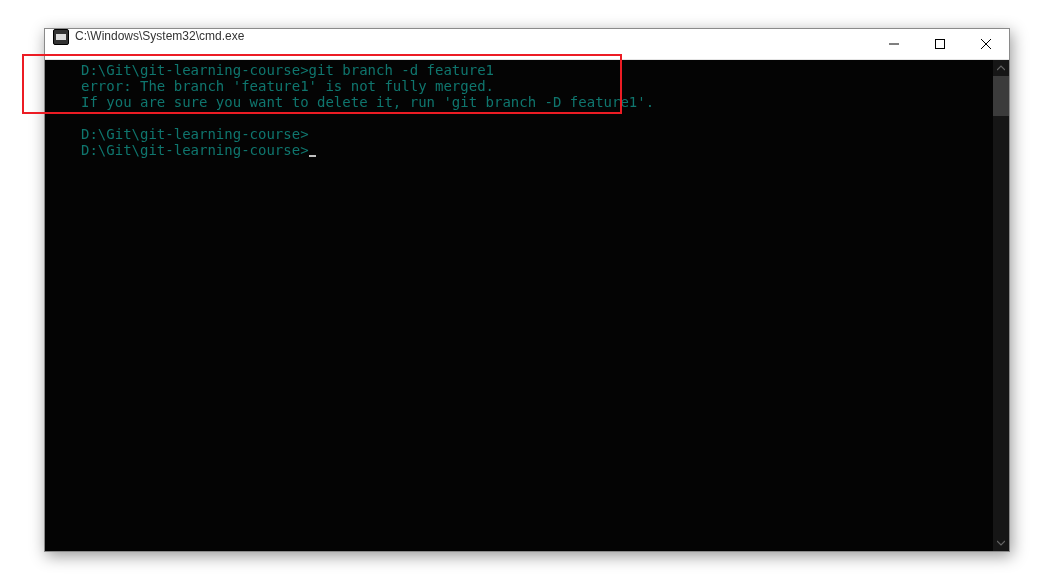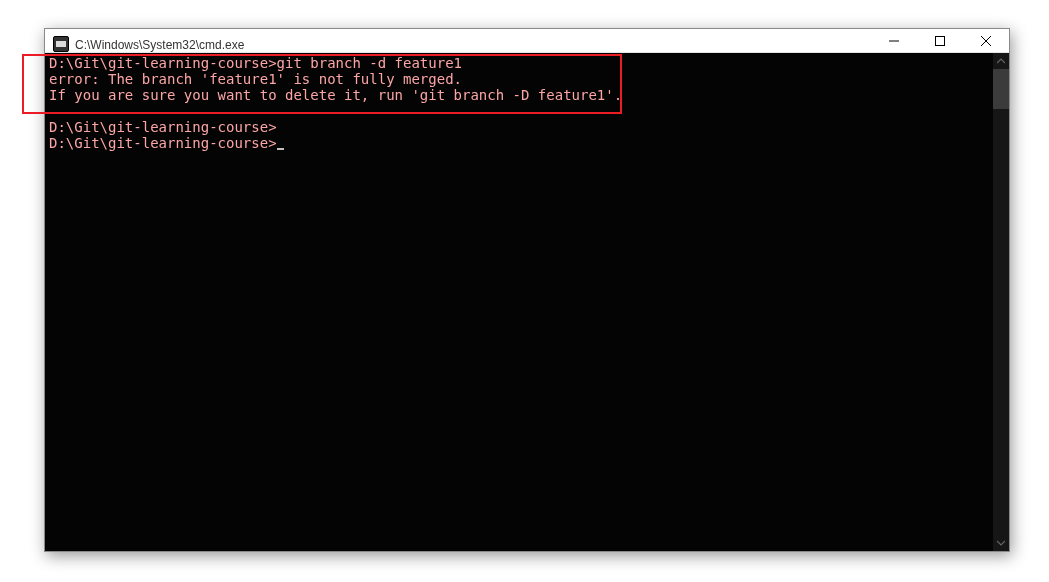--- a/index.html
+++ b/index.html
@@ -20,24 +20,24 @@
     }
     .window {
       width: 100%;
       height: 100%;
       background: #ffffff;
       border: 1px solid #8a8a8a;
       display: flex;
       flex-direction: column;
     }
     .titlebar {
-      height: 24px;
+      height: 31px;
       background: #ffffff;
       display: flex;
-      align-items: flex-end;
+      align-items: flex-start;
       padding-left: 8px;
       border-bottom: 1px solid #e5e5e5;
     }
     .titlebar-icon {
       width: 16px;
       height: 16px;
       margin-right: 6px;
       background: #333333;
       border: 1px solid #000;
       border-radius: 2px;
@@ -75,22 +75,23 @@
       flex: 1;
       background: #040404;
       position: relative;
       overflow: hidden;
       padding: 2px 4px;
     }
     .terminal-content {
       font-family: "NSimSun", "SimSun", "Consolas", monospace;
       font-size: 14px;
       line-height: 16px;
-      color: #fca5a5;
+      color: #0f766e;
       white-space: pre;
+      margin-left: 32px;
     }
     .cursor {
       display: inline-block;
       width: 7px;
       height: 2px;
       background: #c0c0c0;
       margin-bottom: -2px;
       vertical-align: baseline;
       animation: blink 1s step-end infinite;
     }

